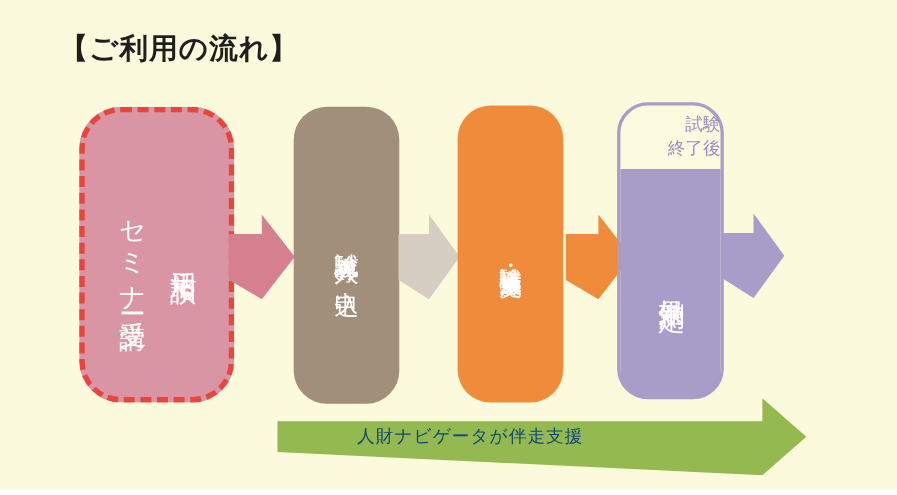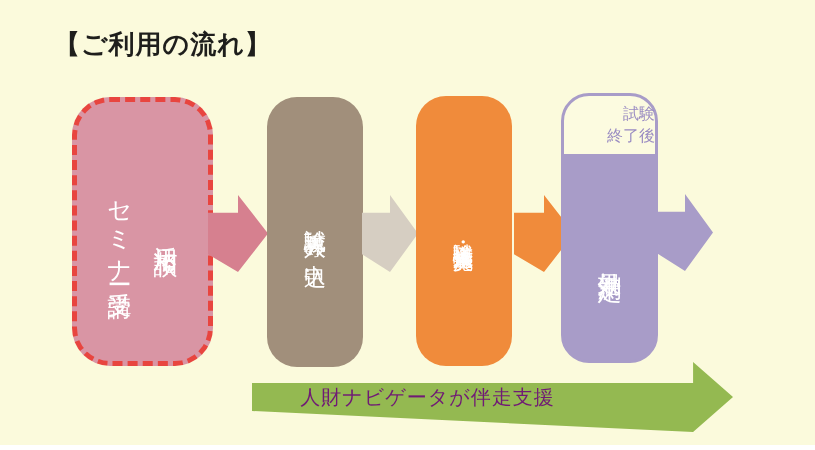--- a/index.html
+++ b/index.html
@@ -86,21 +86,21 @@
   
   .banner-arrow{
     position:absolute;left:252px;top:362px;width:481px;height:70px;
     background:#94B951;
     clip-path:polygon(0 30%,91.7% 30%,91.7% 0,100% 50%,91.7% 100%,0 70%);
   }
   .banner-label{
     position:absolute;left:0;top:21px;width:441px;height:28px;
     box-sizing:border-box;padding-right:90px;
     display:flex;justify-content:center;align-items:center;
-    color:#701a75;font-size:20px;letter-spacing:1px;white-space:nowrap;
+    color:#0c4a6e;font-size:16px;letter-spacing:1px;white-space:nowrap;
   }
 </style>
 </head>
 <body>
 
 <div class="stage">
 
   <div class="page-title">【ご利用の流れ】</div>
 
   <div class="flow-box box-seminar">

